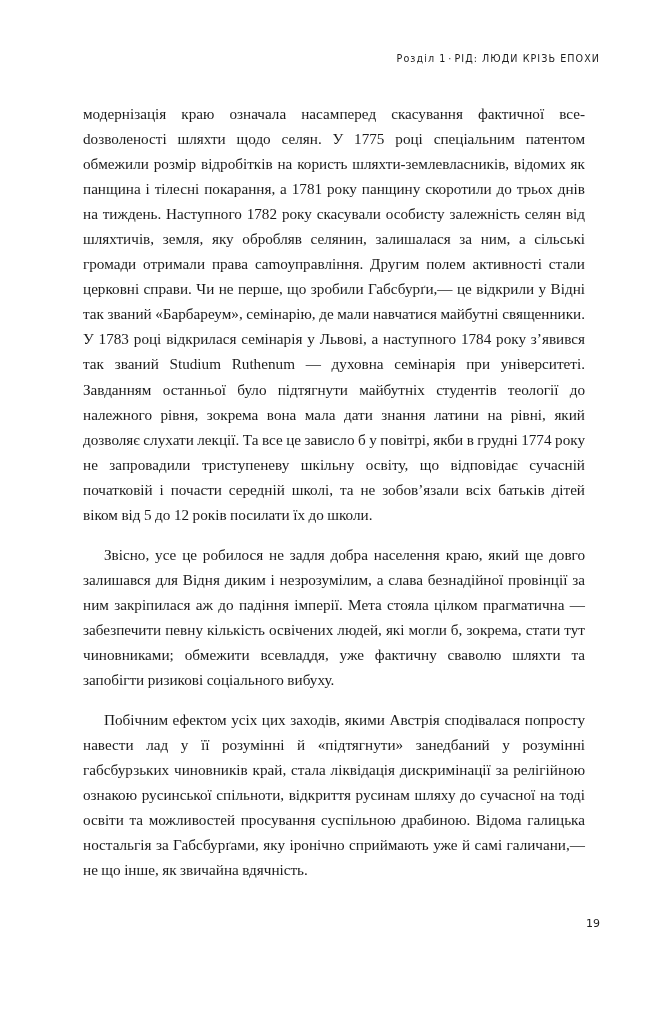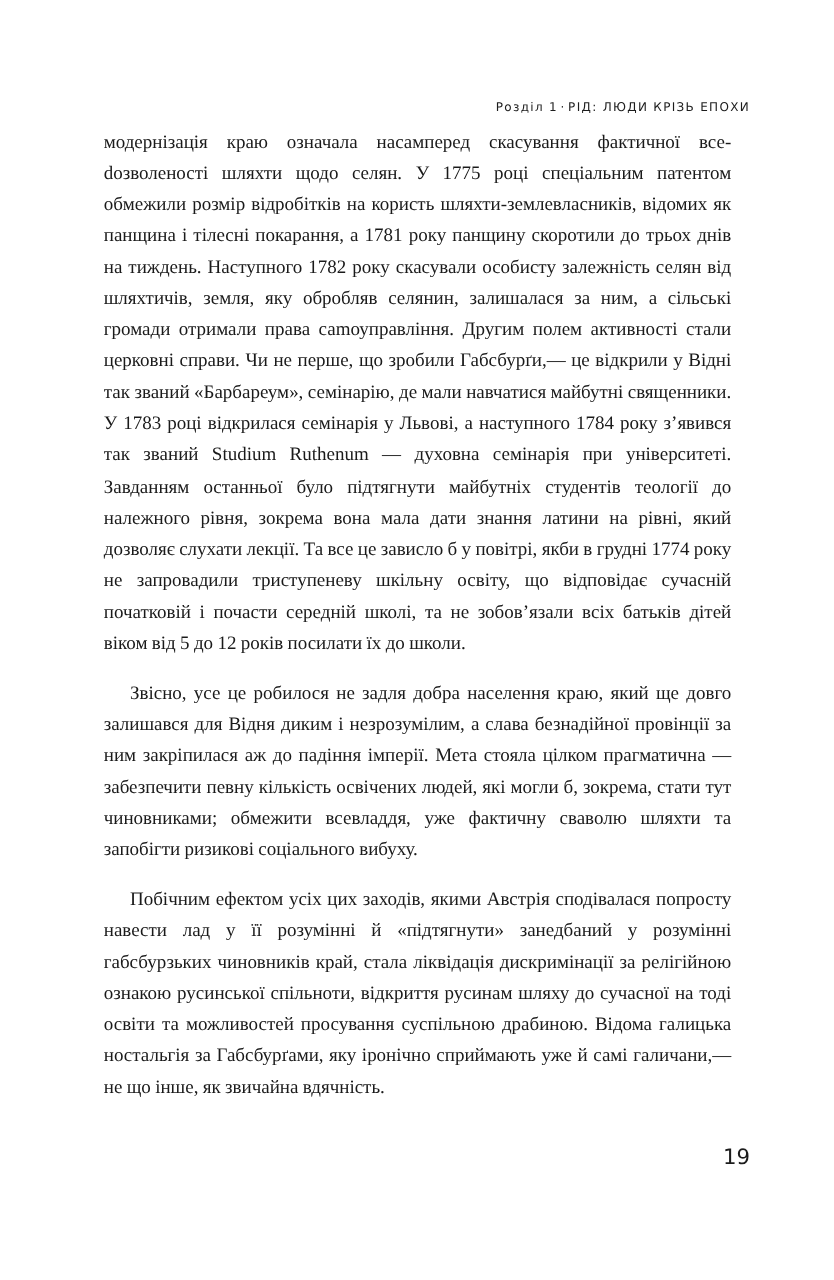--- a/index.html
+++ b/index.html
@@ -30,21 +30,20 @@
     top: 54px;
     left: 68px;
     right: 67px;
     text-align: right;
     font-family: "DejaVu Sans", "Liberation Sans", sans-serif;
     font-size: 9.6px;
     letter-spacing: 1.05px;
     color: #1c1c1c;
     white-space: nowrap;
     line-height: 1;
-    margin-top: 28px;
   }
   .running-head .rh-chapter { text-transform: none; }
   .running-head .rh-sep { padding: 0 2px; }
   .running-head .rh-title { text-transform: uppercase; }
 
   
   .textblock {
     position: absolute;
     top: 86px;
     left: 68px;
@@ -69,21 +68,21 @@
   }
 
   
   .folio {
     position: absolute;
     top: 918px;
     left: 68px;
     width: 532px;
     text-align: right;
     font-family: "DejaVu Sans", "Liberation Sans", sans-serif;
-    font-size: 17px;
+    font-size: 11px;
     color: #1c1c1c;
     line-height: 1;
   }
 </style>
 </head>
 <body>
 
 <div class="page">
 
   <div class="running-head">

